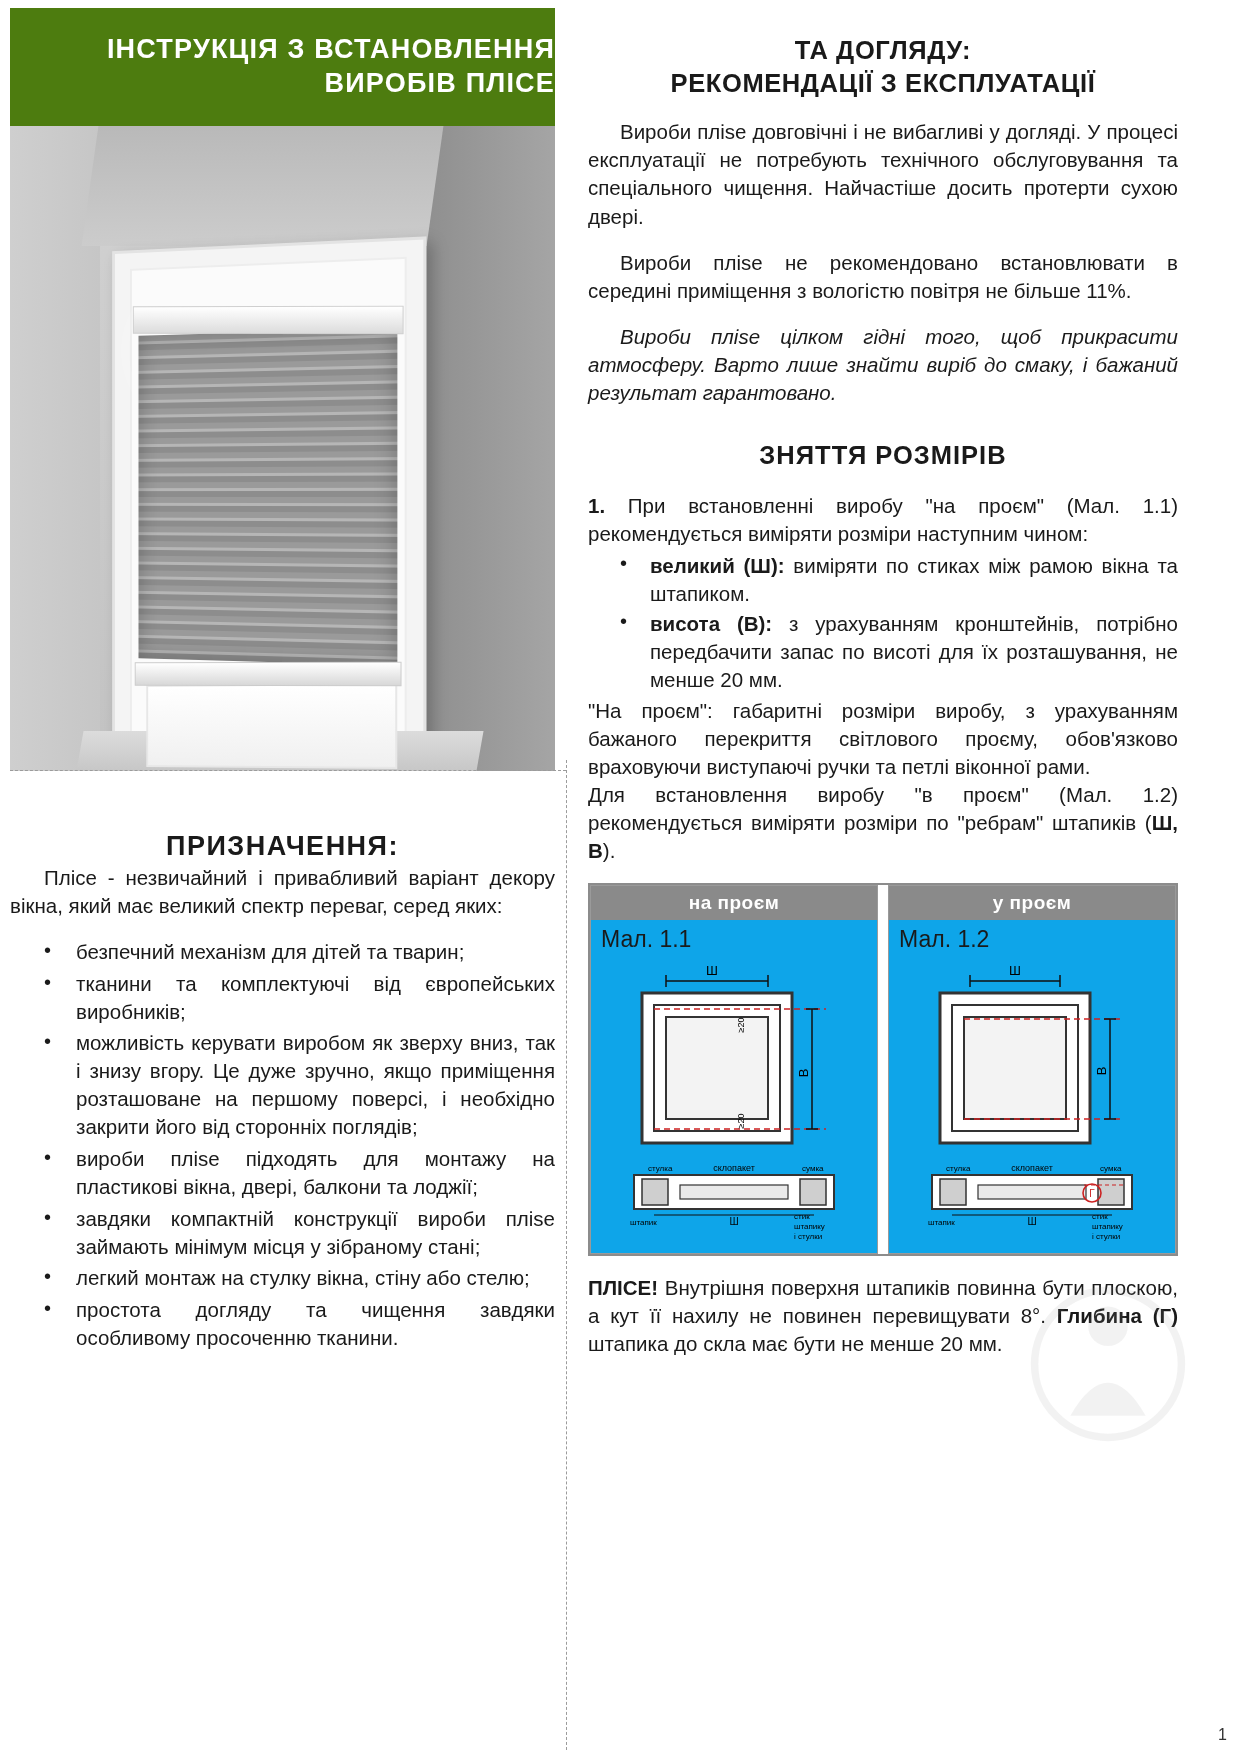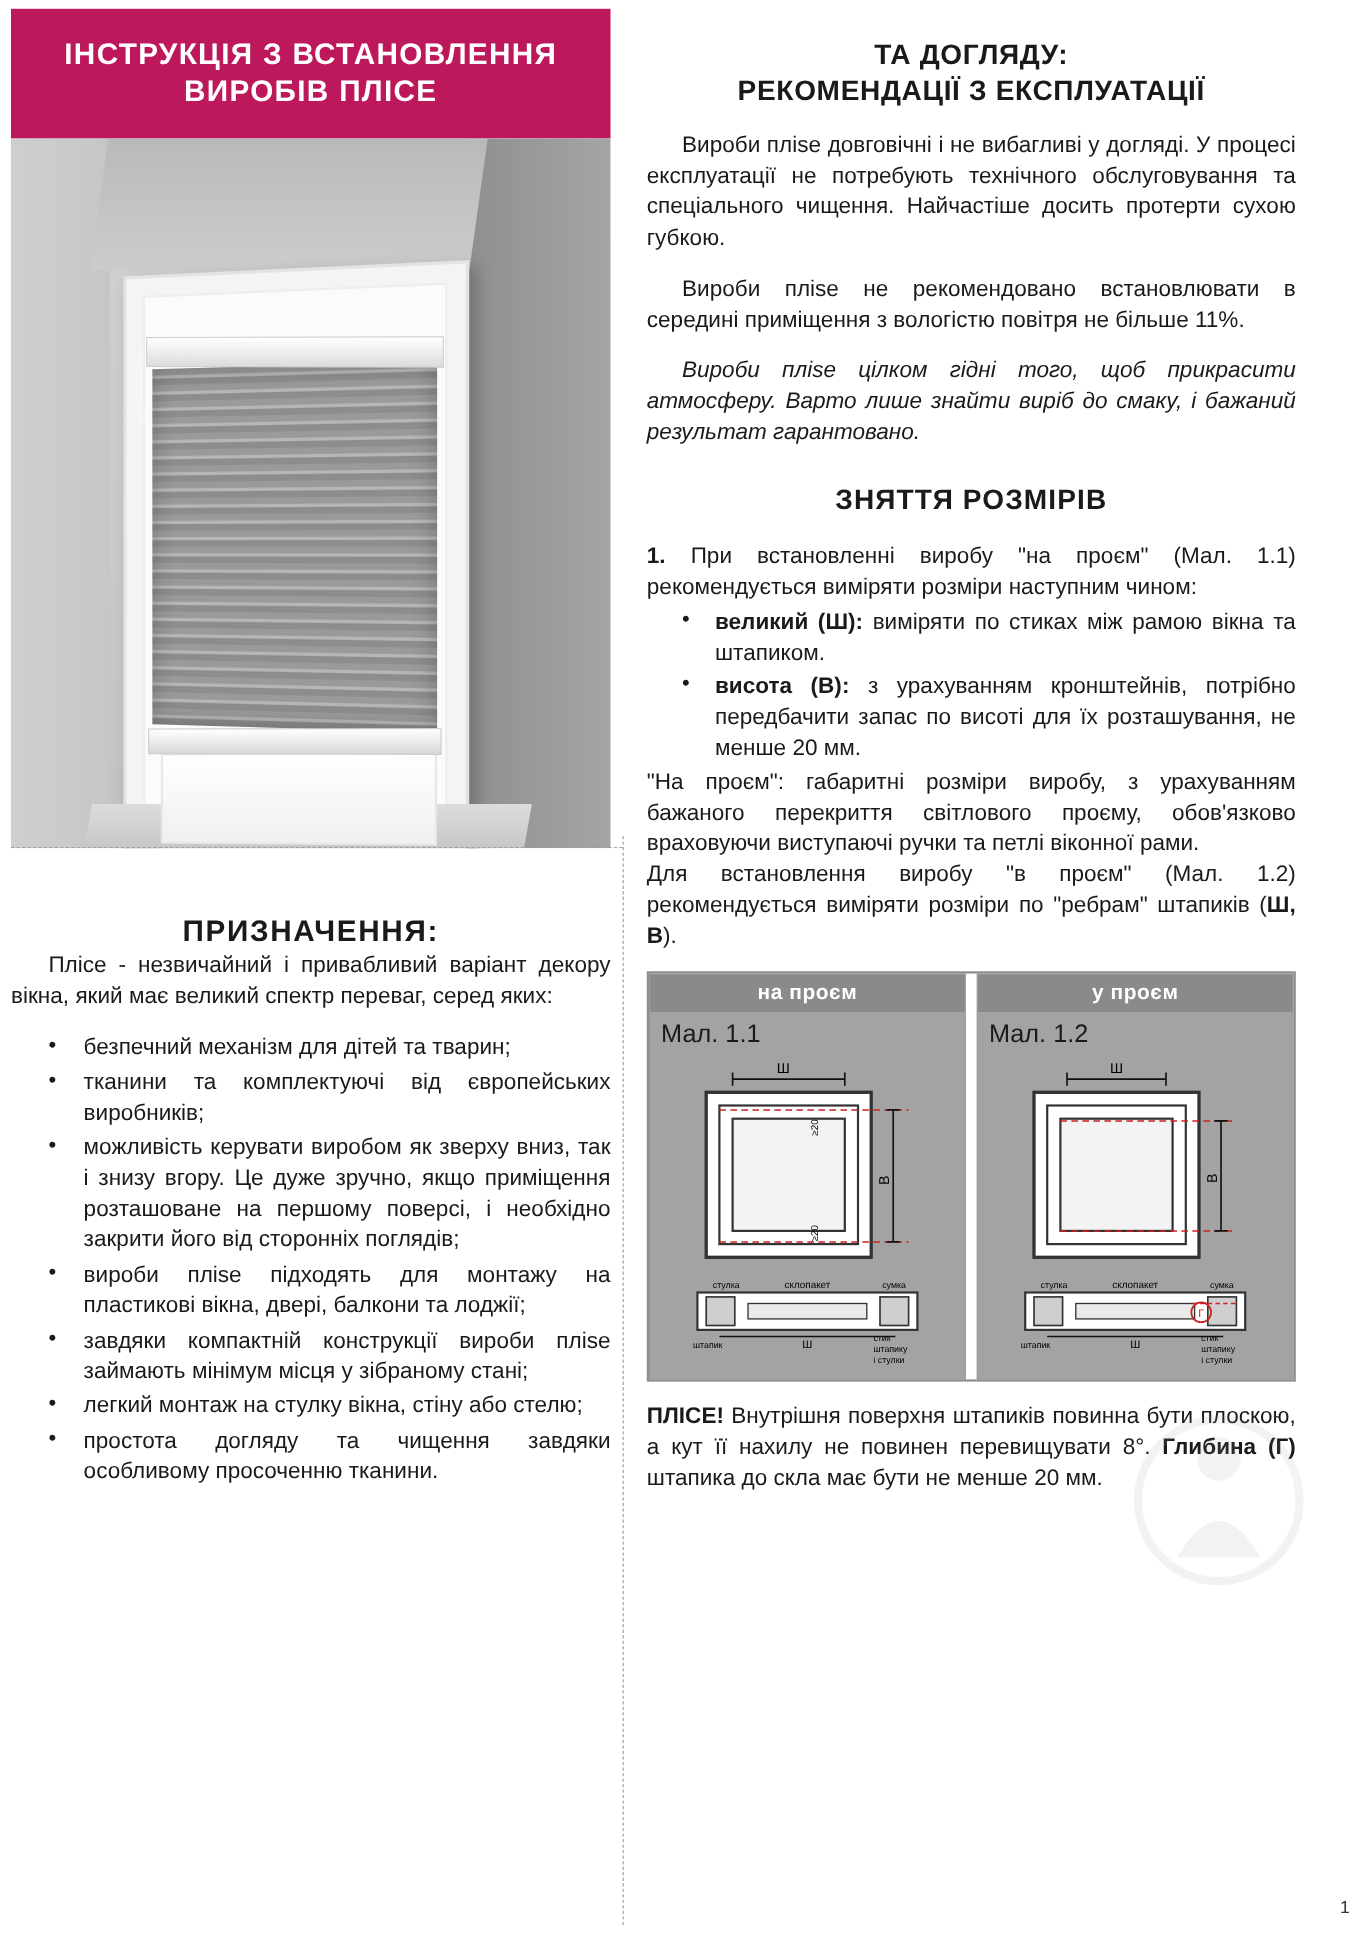--- a/index.html
+++ b/index.html
@@ -25,25 +25,25 @@
   .left-col {
     position: absolute;
     left: 10px;
     top: 8px;
     width: 545px;
     height: 1740px;
   }
   .title-band {
     width: 545px;
     height: 118px;
-    background: #be185d;
+    background: #4d7c0f;
     color: #ffffff;
     display: flex;
     flex-direction: column;
-    align-items: center;
+    align-items: flex-end;
     justify-content: center;
     text-align: center;
   }
   .title-band .l1 {
     font-size: 27px;
     font-weight: bold;
     letter-spacing: 1.2px;
     line-height: 1.25;
   }
   .title-band .l2 {
@@ -248,21 +248,21 @@
   .diagrams {
     margin-top: 18px;
     display: flex;
     gap: 10px;
     border: 2px solid #8c8c8c;
     padding: 0;
   }
   .dpanel {
     flex: 1;
     border: 1px solid #9a9a9a;
-    background: #a3a3a3;
+    background: #0ea5e9;
   }
   .dhead {
     background: #8a8a8a;
     color: #fff;
     text-align: center;
     font-size: 19px;
     font-weight: bold;
     padding: 6px 0;
     letter-spacing: .5px;
   }
@@ -353,21 +353,21 @@
   <div class="divider-h"></div>
   <div class="divider-v"></div>
 
   <div class="right-col">
 
     <div class="rc-title">
       <div>ТА ДОГЛЯДУ:</div>
       <div>РЕКОМЕНДАЦІЇ З ЕКСПЛУАТАЦІЇ</div>
     </div>
 
-    <div class="rc-p">Вироби пліse довговічні і не вибагливі у догляді. У процесі експлуатації не потребують технічного обслуговування та спеціального чищення. Найчастіше досить протерти сухою губкою.</div>
+    <div class="rc-p">Вироби пліse довговічні і не вибагливі у догляді. У процесі експлуатації не потребують технічного обслуговування та спеціального чищення. Найчастіше досить протерти сухою двері.</div>
     <div class="rc-p">Вироби пліse не рекомендовано встановлювати в середині приміщення з вологістю повітря не більше 11%.</div>
     <div class="rc-p italic">Вироби пліse цілком гідні того, щоб прикрасити атмосферу. Варто лише знайти виріб до смаку, і бажаний результат гарантовано.</div>
 
     <div class="rc-h2">ЗНЯТТЯ РОЗМІРІВ</div>
 
     <div class="rc-num">
       <span class="bold">1.</span>
       <span>При встановленні виробу "на проєм" (Мал. 1.1) рекомендується виміряти розміри наступним чином:</span>
     </div>
 

